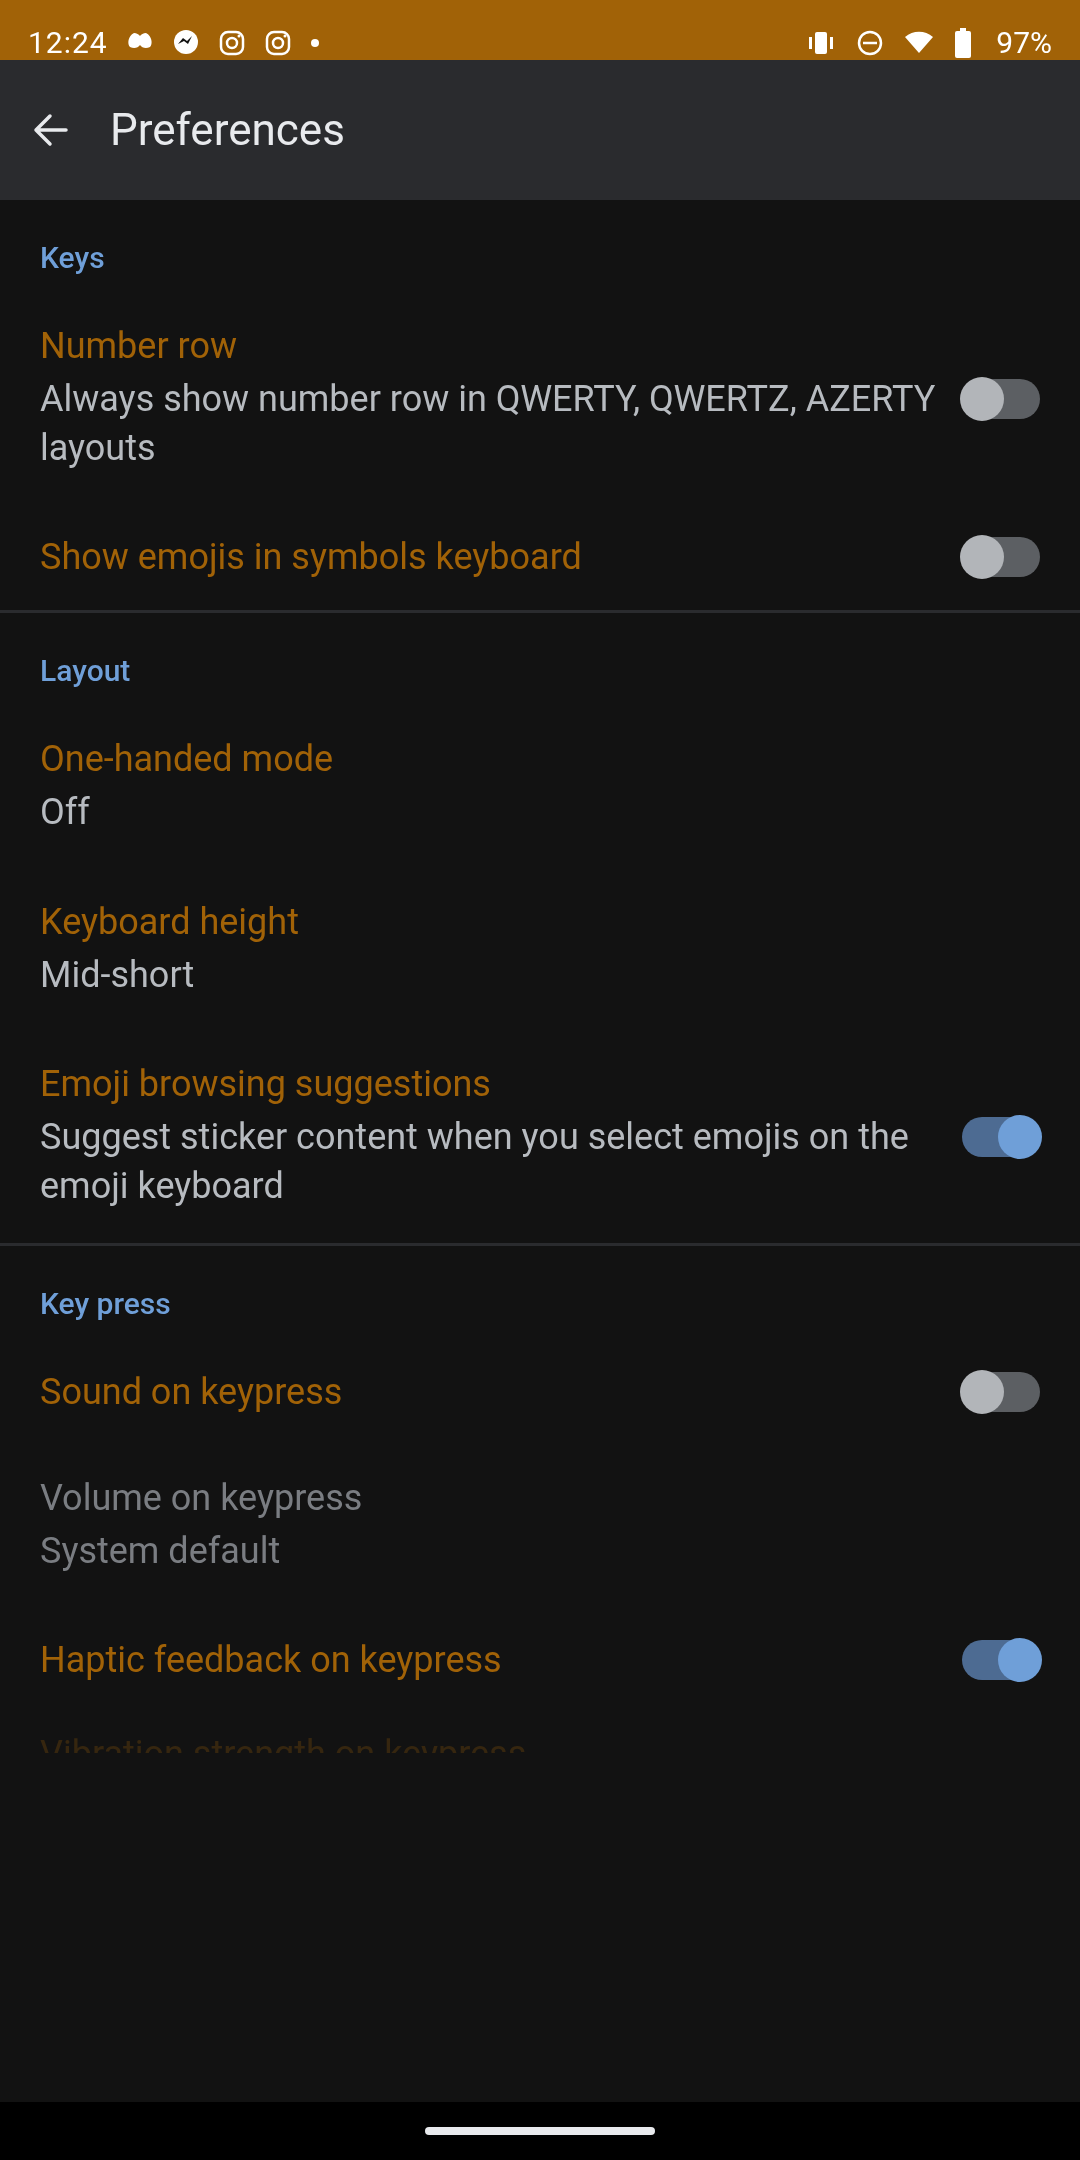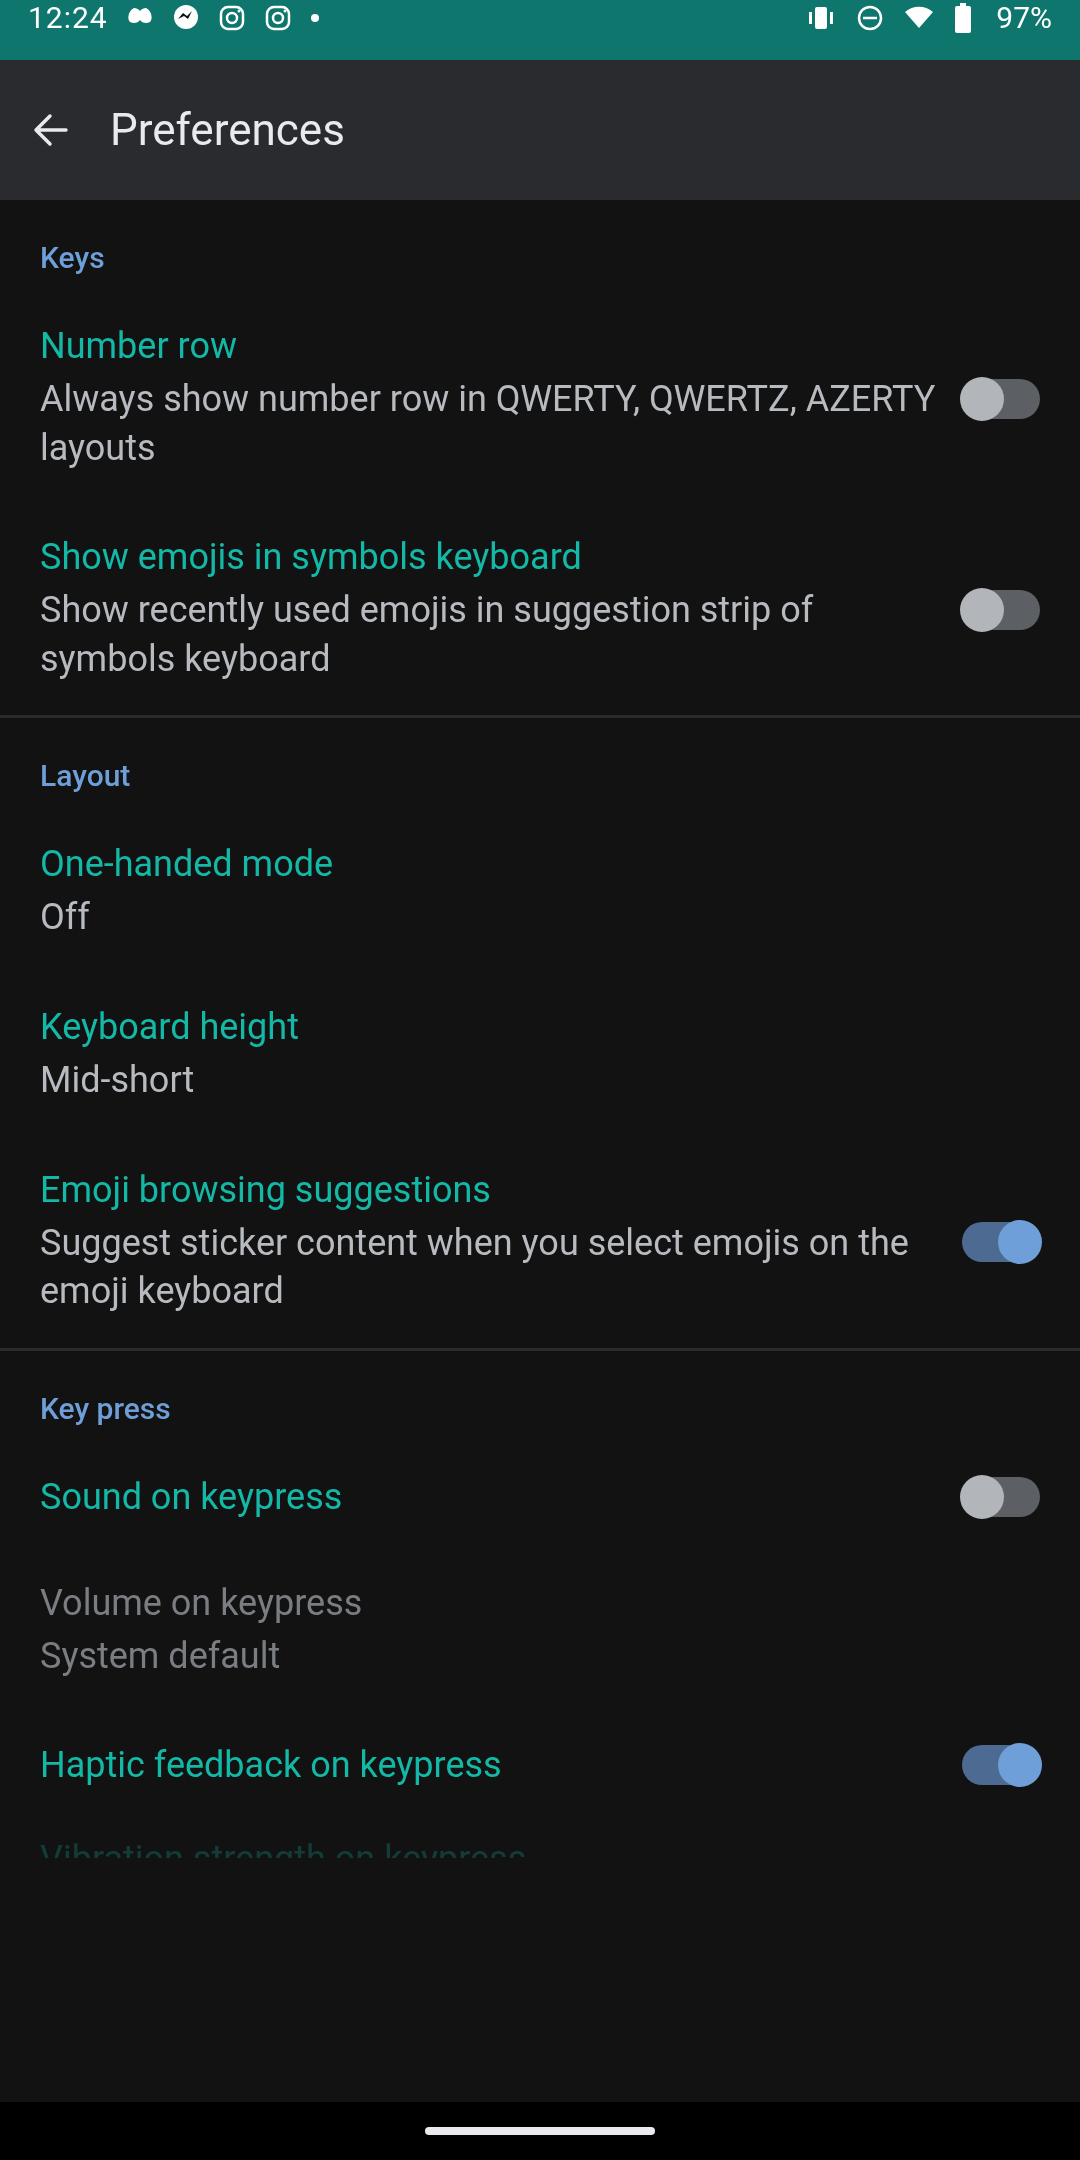--- a/index.html
+++ b/index.html
@@ -1,34 +1,34 @@
 <!DOCTYPE html>
 <html><head>
 <meta charset="utf-8">
 <style>
   * { margin: 0; padding: 0; box-sizing: border-box; font-family: Roboto, "Segoe UI", Arial, sans-serif; -webkit-font-smoothing: antialiased; }
   html, body { width: 1080px; height: 2160px; background: #000; overflow: hidden; }
   .screen { width: 1080px; height: 2160px; background: #000; display: flex; flex-direction: column; color: #e8eaed; }
   
-  .status-bar { height: 60px; background: #0f766e; display: flex; align-items: flex-start; padding: 0 28px; font-size: 26px; color: #fff; }
+  .status-bar { height: 60px; background: #a16207; display: flex; align-items: flex-end; padding: 0 28px; font-size: 26px; color: #fff; }
   .status-left { display: flex; align-items: center; gap: 18px; }
   .status-right { margin-left: auto; display: flex; align-items: center; gap: 20px; }
   .clock { font-size: 30px; font-weight: 400; letter-spacing: 1px; }
   .ic { display: inline-flex; }
   .batt-pct { font-size: 30px; margin-left: 4px; }
   
   .app-bar { height: 140px; background: #2a2b2e; display: flex; align-items: center; padding: 0 30px; gap: 40px; }
   .app-title { font-size: 44px; color: #e8eaed; font-weight: 400; }
   
   .content { flex: 1; background: #121212; overflow: hidden; }
   .section-header { padding: 40px 40px 18px; color: #6f9fd8; font-size: 30px; font-weight: 500; }
   .row { display: flex; align-items: center; padding: 32px 40px; gap: 24px; }
   .row.disabled .row-title, .row.disabled .row-sub { color: #7a7d82; }
   .row-text { flex: 1; display: flex; flex-direction: column; gap: 8px; min-width: 0; }
-  .row-title { font-size: 36px; color: #14b8a6; }
+  .row-title { font-size: 36px; color: #a16207; }
   .row-sub { font-size: 36px; color: #b7bbc0; line-height: 1.35; }
   .divider { height: 3px; background: #2a2b2e; }
   
   .toggle { width: 78px; height: 40px; position: relative; flex-shrink: 0; }
   .track { position: absolute; inset: 0; border-radius: 20px; background: #5c5f63; }
   .thumb { position: absolute; top: 50%; width: 44px; height: 44px; border-radius: 50%; background: #b2b5b9; transform: translateY(-50%); left: -2px; transition: none; }
   .toggle.on .track { background: #4d6b92; }
   .toggle.on .thumb { background: #6f9fd8; left: auto; right: -2px; }
   
   .highlight { border: 5px solid #e2231a; margin: 16px 14px 8px; border-radius: 2px; }
@@ -128,21 +128,20 @@
       <div class="toggle">
           <div class="track"></div>
           <div class="thumb"></div>
         </div>
     </div>
 
 
     <div class="row">
       <div class="row-text">
         <div class="row-title">Show emojis in symbols keyboard</div>
-        <div class="row-sub">Show recently used emojis in suggestion strip of symbols keyboard</div>
       </div>
       <div class="toggle">
           <div class="track"></div>
           <div class="thumb"></div>
         </div>
     </div>
 
     <div class="divider"></div>
 
     <div class="section-header">Layout</div>

